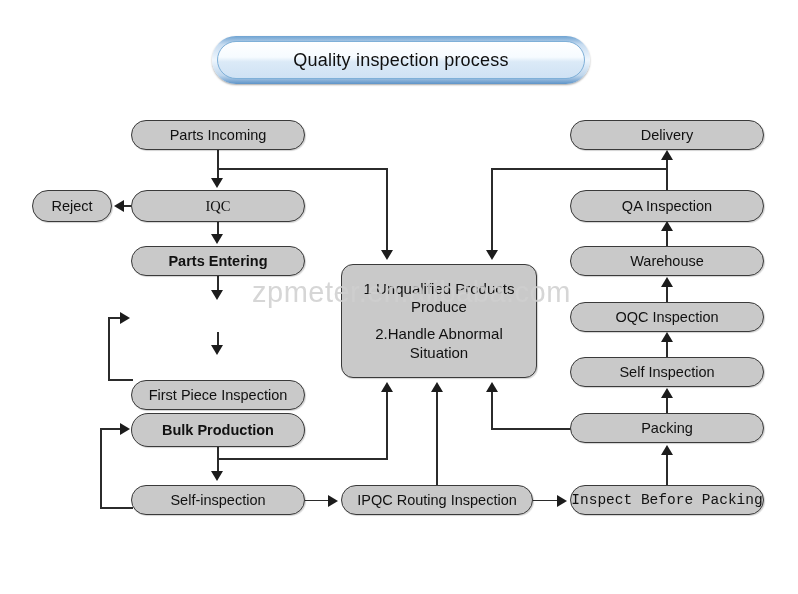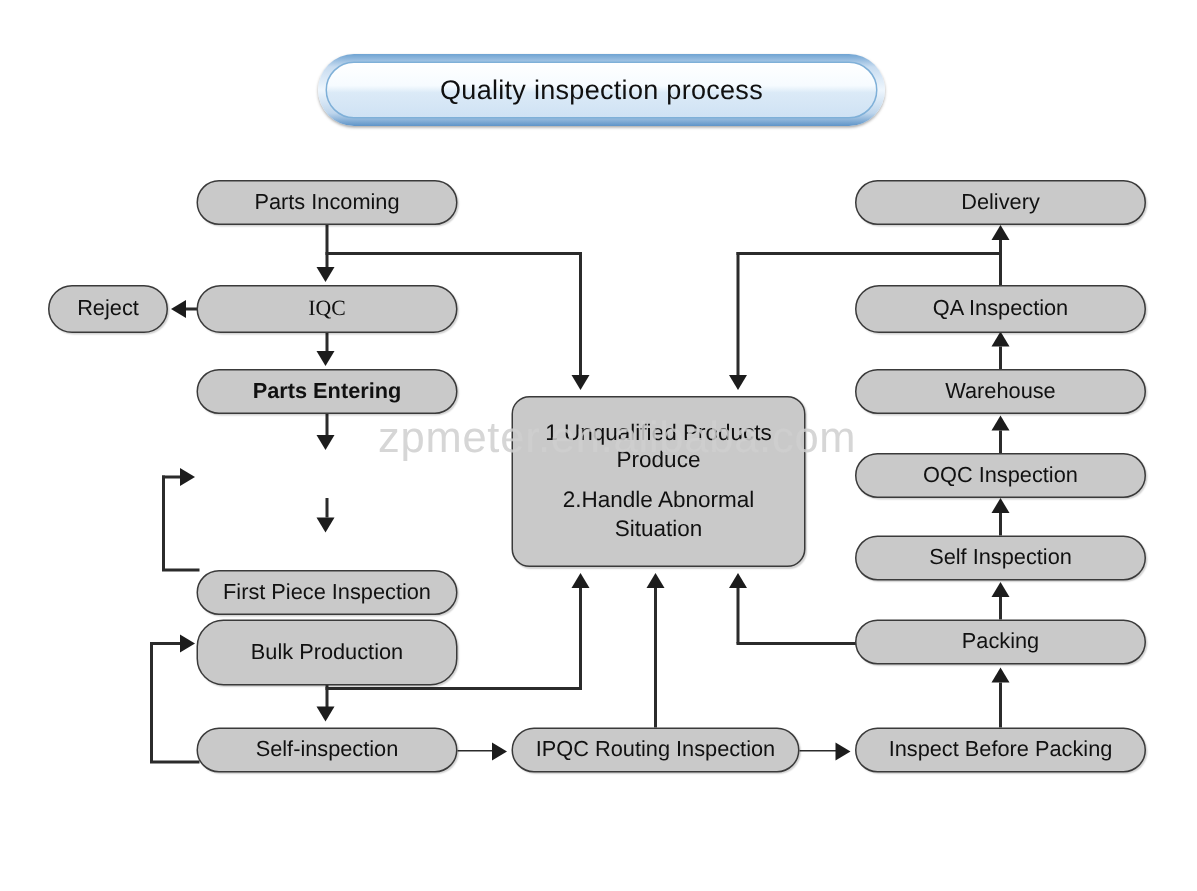--- a/index.html
+++ b/index.html
@@ -167,33 +167,33 @@
 
   <div class="node pill" style="left:131px;top:246px;width:174px;height:30px;font-weight:bold;">
     <span>Parts Entering</span>
   </div>
 
 
   <div class="node pill" style="left:131px;top:357px;width:174px;height:30px;margin-top:23px;">
     <span>First Piece Inspection</span>
   </div>
 
-  <div class="node pill" style="left:131px;top:413px;width:174px;height:44px;">
+  <div class="node pill" style="left:131px;top:413px;width:174px;height:34px;font-weight:bold;">
     <span>Bulk Production</span>
   </div>
 
   <div class="node pill" style="left:131px;top:485px;width:174px;height:30px;">
     <span>Self-inspection</span>
   </div>
 
   <div class="node pill" style="left:341px;top:485px;width:192px;height:30px;">
     <span>IPQC Routing Inspection</span>
   </div>
 
-  <div class="node pill" style="left:570px;top:485px;width:194px;height:30px;">
+  <div class="node pill" style="left:570px;top:485px;width:194px;height:30px;font-family:Liberation Mono, monospace;">
     <span>Inspect Before Packing</span>
   </div>
 
   <div class="node pill" style="left:570px;top:413px;width:194px;height:30px;">
     <span>Packing</span>
   </div>
 
   <div class="node pill" style="left:570px;top:357px;width:194px;height:30px;">
     <span>Self Inspection</span>
   </div>

